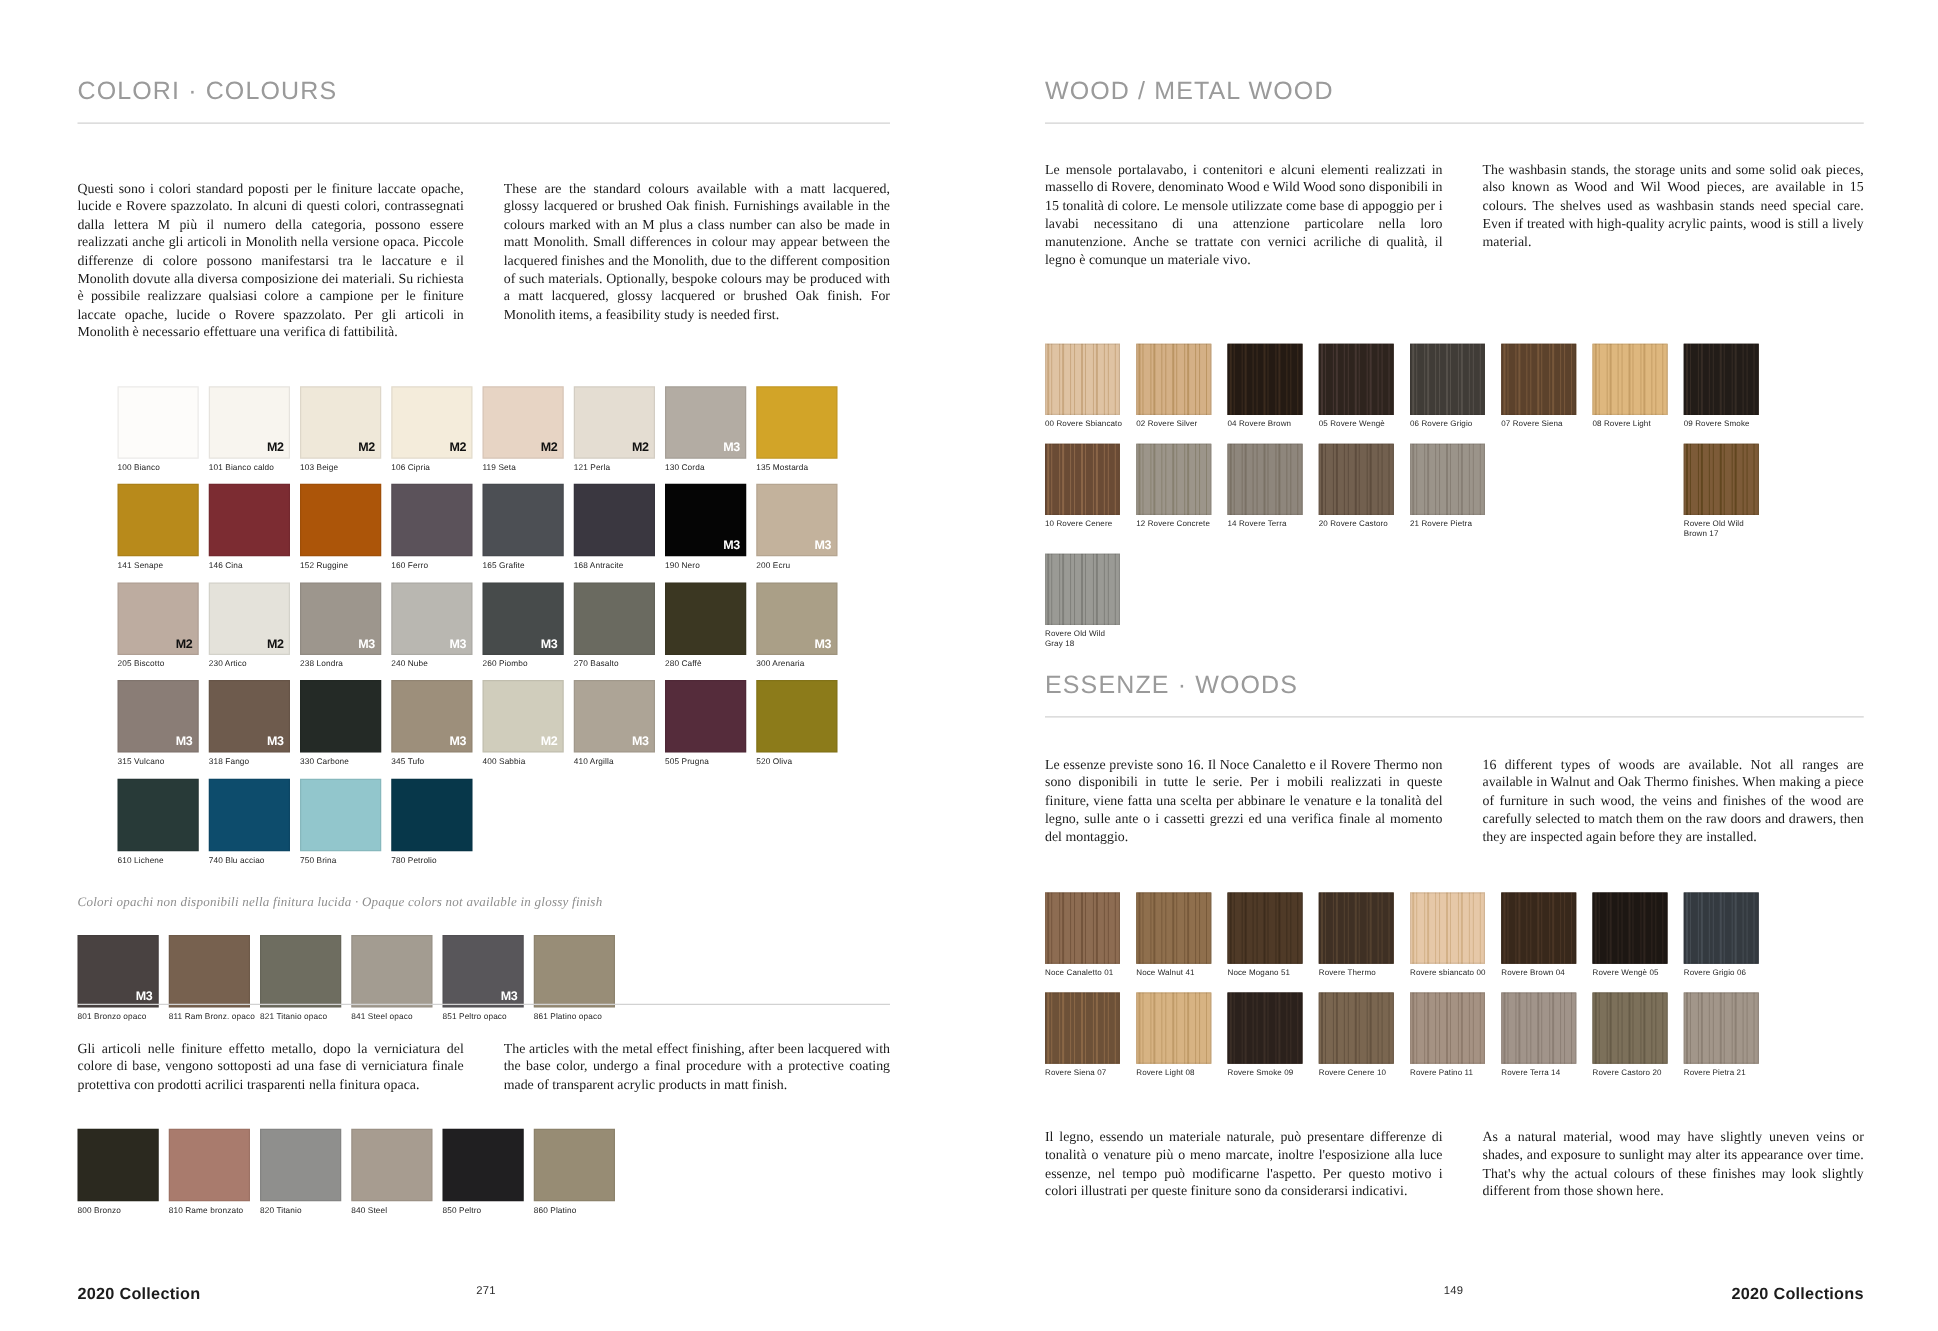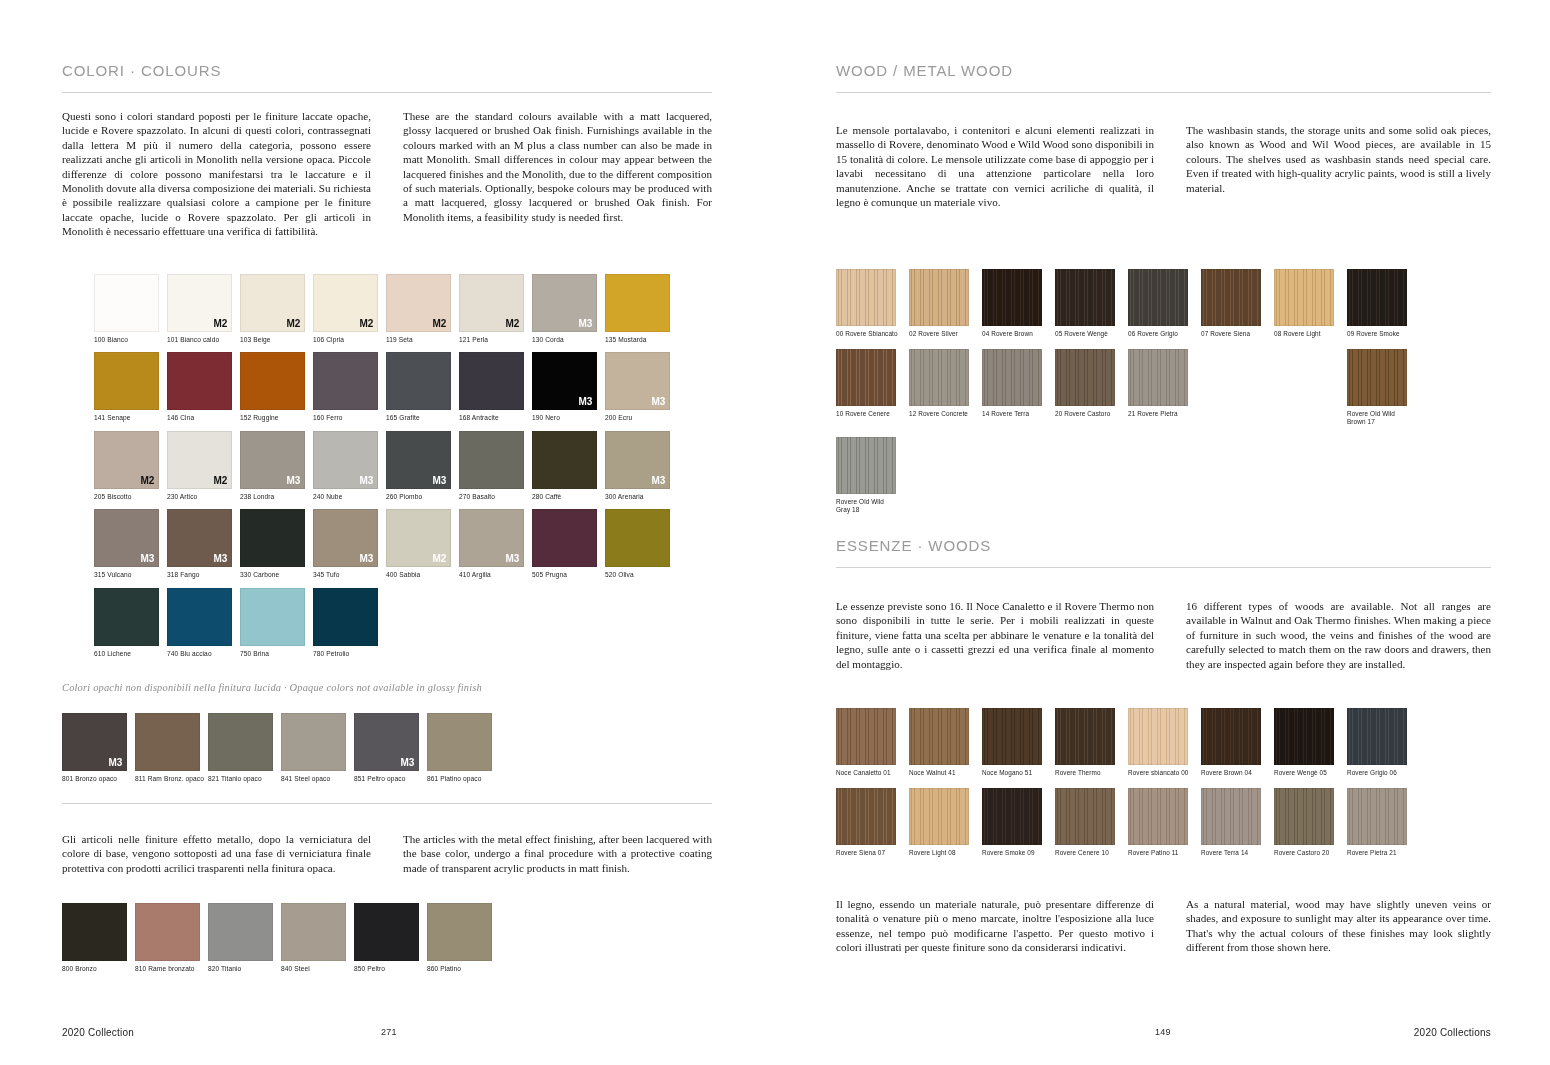--- a/index.html
+++ b/index.html
@@ -10,21 +10,21 @@
     overflow: hidden;
     position: relative;
   }
   .page { position: absolute; top: 0; left: 0; width: 1550px; height: 1065px; }
 
   .col-left  { position: absolute; left: 62px;  top: 0; width: 650px; }
   .col-right { position: absolute; left: 836px; top: 0; width: 655px; }
 
   
   .sec-title {
-    font-size: 15px;
+    font-size: 20px;
     letter-spacing: 0.9px;
     color: #9a9a9a;
     font-weight: 400;
     white-space: nowrap;
   }
   .sec-rule {
     height: 1px;
     background: #d2d2d2;
     margin-top: 13px;
   }
@@ -88,42 +88,42 @@
     font-size: 10.4px;
     color: #8d8d8d;
     letter-spacing: 0.2px;
   }
 
   
   .footer { position: absolute; bottom: 22px; left: 0; width: 1550px; height: 16px; }
   .f-item {
     position: absolute;
     font-family: "Liberation Sans", sans-serif;
-    font-size: 10px;
+    font-size: 13px;
     color: #1c1c1c;
-    font-weight: 400;
+    font-weight: 700;
     letter-spacing: 0.2px;
   }
   .f-brand-l { left: 62px; }
   .f-page-l  { left: 381px; font-weight: 400; font-size: 9px; color: #2a2a2a; }
   .f-page-r  { left: 1155px; font-weight: 400; font-size: 9px; color: #2a2a2a; }
   .f-brand-r { right: 59px; text-align: right; }
 </style>
 </head>
 <body>
 
 <div class="page">
 
   <div class="col-left">
 
     <div style="position:absolute; top:62px; left:0; width:650px;">
       <div class="sec-title">COLORI · COLOURS</div>
       <div class="sec-rule"></div>
 
-      <div class="copy-wrap" style="margin-top:16px;">
+      <div class="copy-wrap" style="margin-top:45px;">
         <div class="copy">Questi sono i colori standard poposti per le finiture laccate opache, lucide e Rovere spazzolato. In alcuni di questi colori, contrassegnati dalla lettera M più il numero della categoria, possono essere realizzati anche gli articoli in Monolith nella versione opaca.
 Piccole differenze di colore possono manifestarsi tra le laccature e il Monolith dovute alla diversa composizione dei materiali.
 Su richiesta è possibile realizzare qualsiasi colore a campione per le finiture laccate opache, lucide o Rovere spazzolato.
 Per gli articoli in Monolith è necessario effettuare una verifica di fattibilità.</div>
         <div class="copy right-col">These are the standard colours available with a matt lacquered, glossy lacquered or brushed Oak finish.
 Furnishings available in the colours marked with an M plus a class number can also be made in matt Monolith.
 Small differences in colour may appear between the lacquered finishes and the Monolith, due to the different composition of such materials.
 Optionally, bespoke colours may be produced with a matt lacquered, glossy lacquered or brushed Oak finish.
 For Monolith items, a feasibility study is needed first.</div>
       </div>

